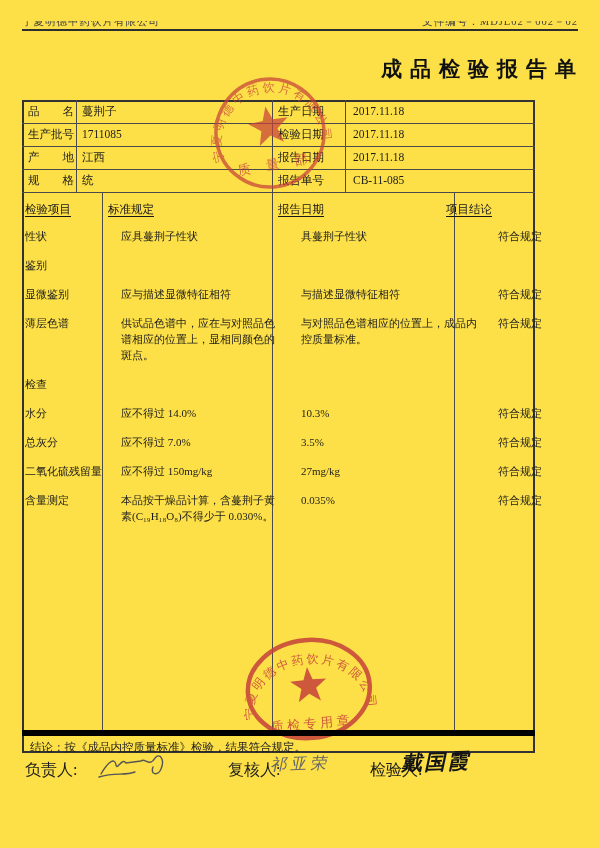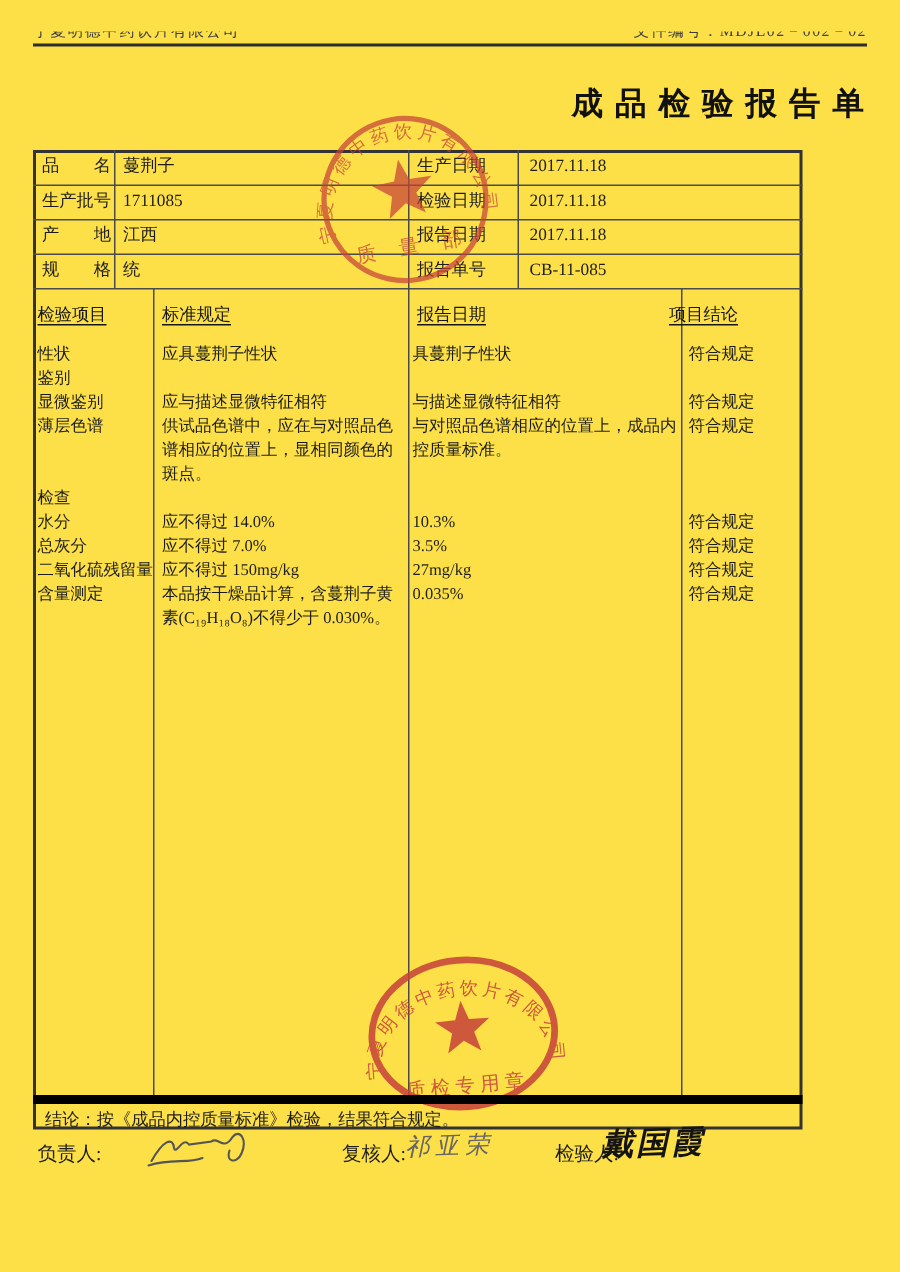--- a/index.html
+++ b/index.html
@@ -33,34 +33,34 @@
     font-size:11.5px;}
   .info-grid div{line-height:23px;padding-left:6px;white-space:nowrap;overflow:visible;}
   .info-grid .v2{padding-left:8px;}
 
   
   .colhead{position:absolute;top:202px;font-size:11.5px;color:#161616;
     text-decoration:underline;text-underline-offset:3px;white-space:nowrap;}
 
   
   .res-grid{position:absolute;left:22px;top:228px;width:513px;display:grid;
-    grid-template-columns:80px 170px 182px 81px;font-size:11px;}
+    grid-template-columns:80px 170px 182px 81px;font-size:11px;gap:13px;}
   .res-grid div{line-height:16px;}
   .ci{padding-left:3px;white-space:nowrap;}
   .cs{padding-left:6px;padding-right:2px;}
   .cr{padding-left:3px;padding-right:0;}
   .cc{padding-left:5px;white-space:nowrap;}
 
   
   .conclusion{position:absolute;left:22px;top:730px;width:513px;height:23px;
     border-top:6px solid #000000;line-height:23px;font-size:11.5px;padding-left:8px;
     box-sizing:border-box;white-space:nowrap;}
 
   
-  .sig-label{position:absolute;top:760px;font-size:13px;color:#1c1c1c;white-space:nowrap;}
+  .sig-label{position:absolute;top:760px;font-size:16px;color:#1c1c1c;white-space:nowrap;}
   .sig-name-reviewer{position:absolute;left:270px;top:754px;font-size:16px;color:#666;
     font-style:italic;transform:rotate(-2deg);letter-spacing:4px;white-space:nowrap;}
   .sig-name-inspector{position:absolute;left:401px;top:748px;font-size:21px;color:#141414;
     font-weight:bold;font-style:italic;transform:rotate(-2deg);letter-spacing:2px;white-space:nowrap;}
   .sig-scribble{position:absolute;left:95px;top:750px;}
 
   
   .stamp{position:absolute;pointer-events:none;}
   .stamp-top{left:205px;top:68px;opacity:0.72;transform:rotate(-10deg);}
   .stamp-bottom{left:239px;top:632px;opacity:0.85;transform:rotate(-5deg);}

